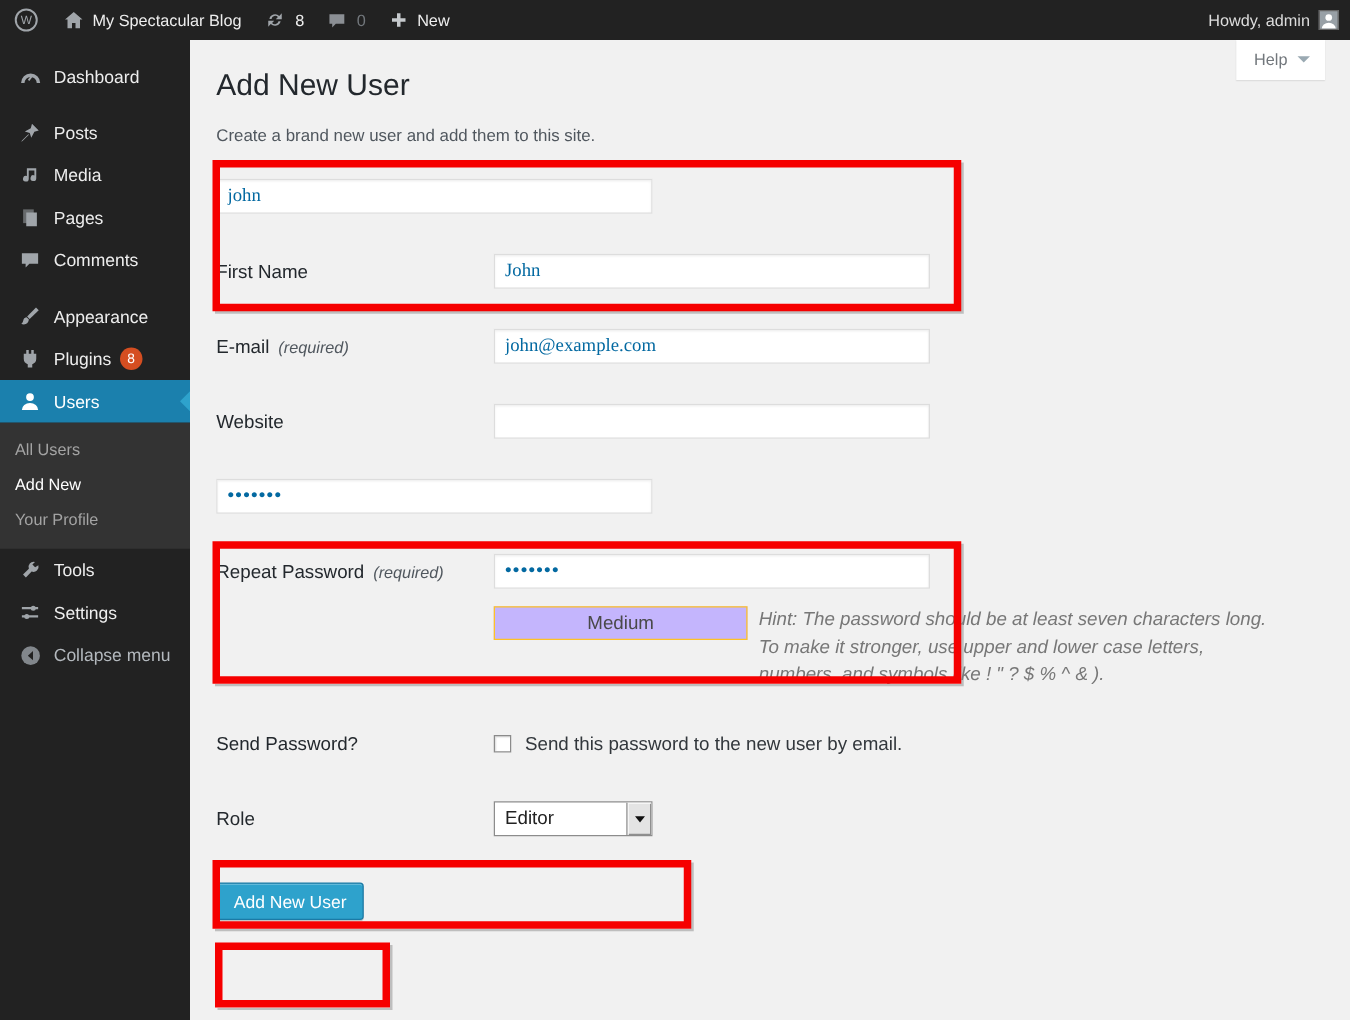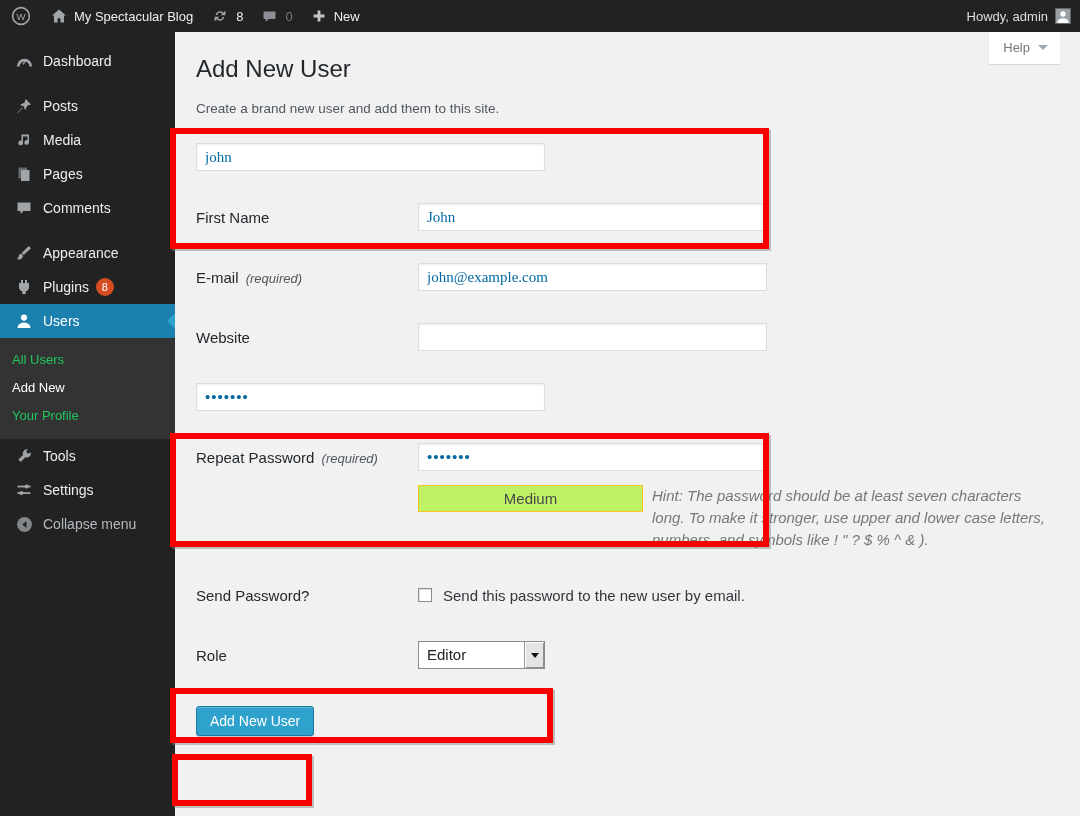--- a/index.html
+++ b/index.html
@@ -23,40 +23,40 @@
   .tb-howdy { color:#ddd; }
   .avatar {
     width:16px; height:16px; background:#98a0a6; border:1px solid #666;
     display:flex; align-items:flex-end; justify-content:center; overflow:hidden;
   }
 
   
   .frame { display:flex; height:784px; }
 
   
-  .sidebar { width:175px; background:#222; flex-shrink:0; padding-top:12px; font-size:14px; }
+  .sidebar { width:152px; background:#222; flex-shrink:0; padding-top:12px; font-size:14px; }
   .menu-item {
     display:flex; align-items:center; height:34px; padding-left:14px;
     color:#eee; cursor:pointer; position:relative;
   }
   .menu-item .mi-ico { width:20px; height:20px; margin-right:9px; color:#a0a5aa; display:flex; align-items:center; justify-content:center; }
   .menu-item.active { background:#1b80ad; color:#fff; }
   .menu-item.active .mi-ico { color:#fff; }
   .menu-arrow {
     position:absolute; right:0; top:50%; margin-top:-8px;
     width:0; height:0; border-top:8px solid transparent; border-bottom:8px solid transparent;
     border-right:8px solid #2ea2cc;
   }
   .menu-sep { height:11px; }
   .badge {
     margin-left:7px; min-width:18px; height:18px; border-radius:50%;
     background:#d54e21; color:#fff; font-size:11px; line-height:18px; text-align:center;
   }
   .submenu { background:#333; padding:8px 0 9px; }
-  .submenu-item { height:28px; line-height:28px; padding-left:12px; color:#22c55e; font-size:13px; cursor:pointer; }
+  .submenu-item { height:28px; line-height:28px; padding-left:12px; color:#a3a3a3; font-size:13px; cursor:pointer; }
   .submenu-item.current { color:#fff; }
   .menu-collapse { color:#b4b9be; }
   .menu-collapse .mi-ico { color:#82878c; }
 
   
   .content { flex:1; position:relative; }
   .help-tab {
     position:absolute; top:0; right:20px; background:#fff; color:#72777c;
     font-size:13px; padding:8px 12px 9px 14px; display:flex; align-items:center; gap:8px;
     cursor:pointer; box-shadow:0 1px 1px rgba(0,0,0,.1);
@@ -74,22 +74,22 @@
     width:349px; height:28px; border:1px solid #ddd; background:#fff;
     padding:3px 8px; font-size:15px; color:#0369a1;
     box-shadow:inset 0 1px 2px rgba(0,0,0,.07);
     font-family:Liberation Serif, serif;
   }
   .pw { font-size:15px; font-weight:700; letter-spacing:1px; }
 
   .meter-wrap { margin:-18px 0 30px 222px; width:632px; font-size:15px; font-style:italic; color:#777; line-height:22px; }
   .meter-wrap::after { content:""; display:block; clear:both; }
   .strength {
-    float:left; width:225px; height:27px; line-height:25px; text-align:center;
-    background:#bef264; border:1px solid #ffc226; color:#494949;
+    float:left; width:203px; height:27px; line-height:25px; text-align:center;
+    background:#c4b5fd; border:1px solid #ffc226; color:#494949;
     font-style:normal; font-size:15px; margin:0 9px 22px 0;
   }
 
   .checkbox {
     width:14px; height:14px; background:#fff; border:1px solid #8b8b8b;
     box-shadow:inset 1px 1px 1px rgba(0,0,0,.12); margin-right:11px; cursor:pointer; flex-shrink:0;
   }
   .cb-label { font-size:15px; color:#32373c; }
 
   .row-role { margin-top:30px; }

